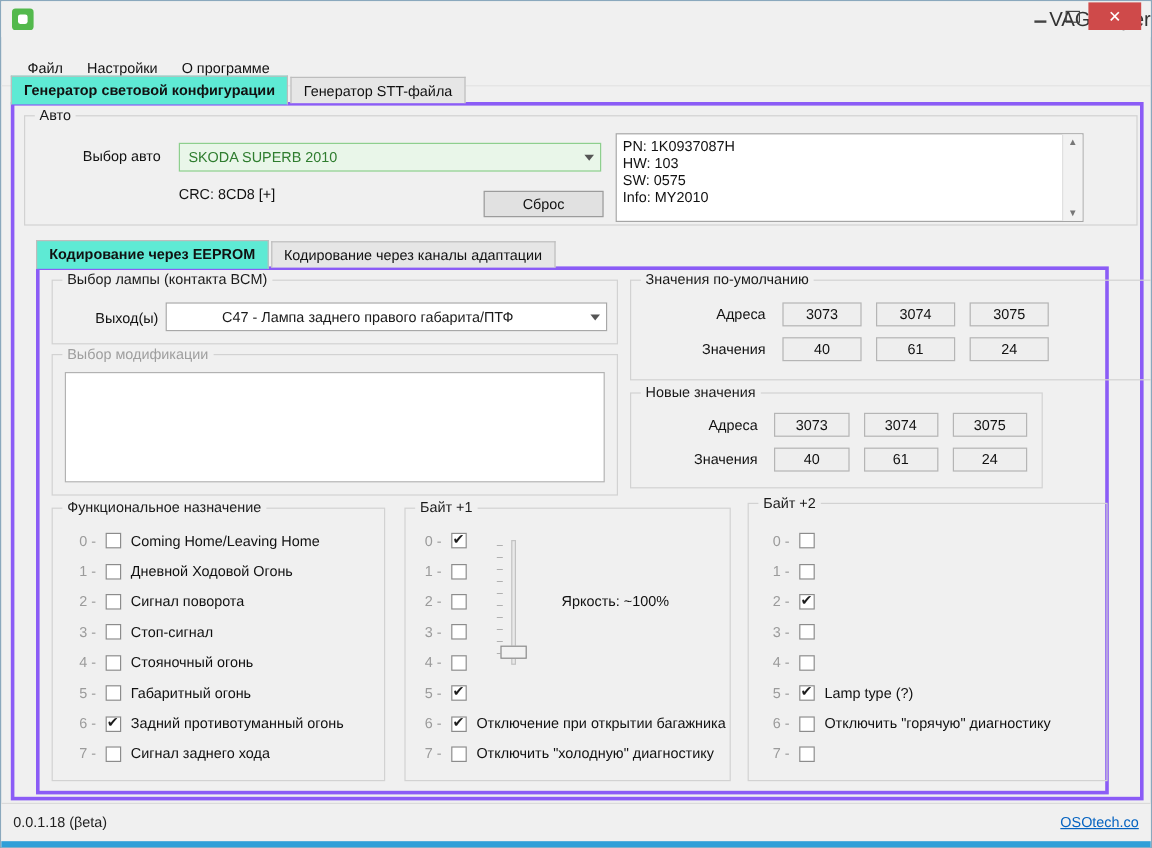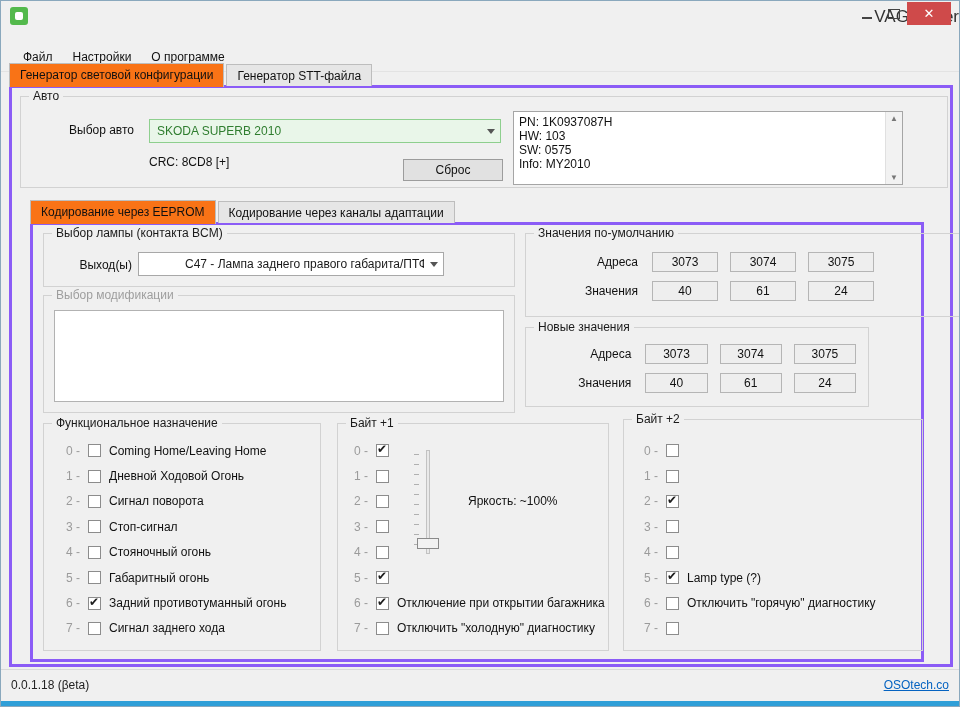--- a/index.html
+++ b/index.html
@@ -24,21 +24,21 @@
 
   
   .menubar { position:absolute; left:0; top:30px; width:100%; height:29px; display:flex;
              align-items:center; padding-left:12px; border-bottom:1px solid #e3e3e3;margin-top:12px; }
   .menu-item { padding:4px 10px; color:#111; }
 
   
   .tabstrip { position:absolute; display:flex; align-items:flex-end; z-index:3; }
   .tab { padding:4px 10px 3px; border:1px solid #bdbdbd; border-bottom:none; background:#e6e6e6;
          margin-right:2px; color:#111; position:relative; }
-  .tab.active { background:#f97316; padding-bottom:5px; margin-bottom:-1px; }
+  .tab.active { background:#5eead4; padding-bottom:5px; margin-bottom:-1px;font-weight:bold; }
   .panel { position:absolute; background:#f0f0f0; border:3px solid #8b5cf6; }
 
   .tabstrip1 { left:8px; top:62px; height:23px; }
   .panel1 { left:8px; top:84px; width:944px; height:582px; }
   .tabstrip2 { left:18px; top:112px; height:23px;text-align:center; }
   .panel2 { left:18px; top:134px; width:894px; height:440px; }
 
   
   .groupbox { position:absolute; border:1px solid #d2d2d2; }
   .legend { position:absolute; top:-8px; left:8px; background:#f0f0f0; padding:0 4px; color:#1a1a1a; }
@@ -153,21 +153,21 @@
     <div class="tabstrip tabstrip2">
       <div class="tab active">Кодирование через EEPROM</div>
       <div class="tab">Кодирование через каналы адаптации</div>
     </div>
 
     <div class="panel panel2">
 
       <div class="groupbox" style="left:10px;top:8px;width:472px;height:54px;">
         <div class="legend">Выбор лампы (контакта BCM)</div>
         <div class="label" style="left:22px;top:24px;width:66px;text-align:right;">Выход(ы)</div>
-        <div class="combo" style="left:94px;top:18px;width:306px;padding-left:46px;">
+        <div class="combo" style="left:94px;top:18px;width:368px;padding-left:46px;">
           <span class="combo-text">C47 - Лампа заднего правого габарита/ПТФ</span>
           <span class="arrow-zone">
               <span class="arrow"></span>
             </span>
         </div>
       </div>
 
       <div class="groupbox" style="left:10px;top:70px;width:472px;height:118px;">
         <div class="legend disabled">Выбор модификации</div>
         <div class="listbox" style="left:10px;top:14px;width:450px;height:92px;"></div>

